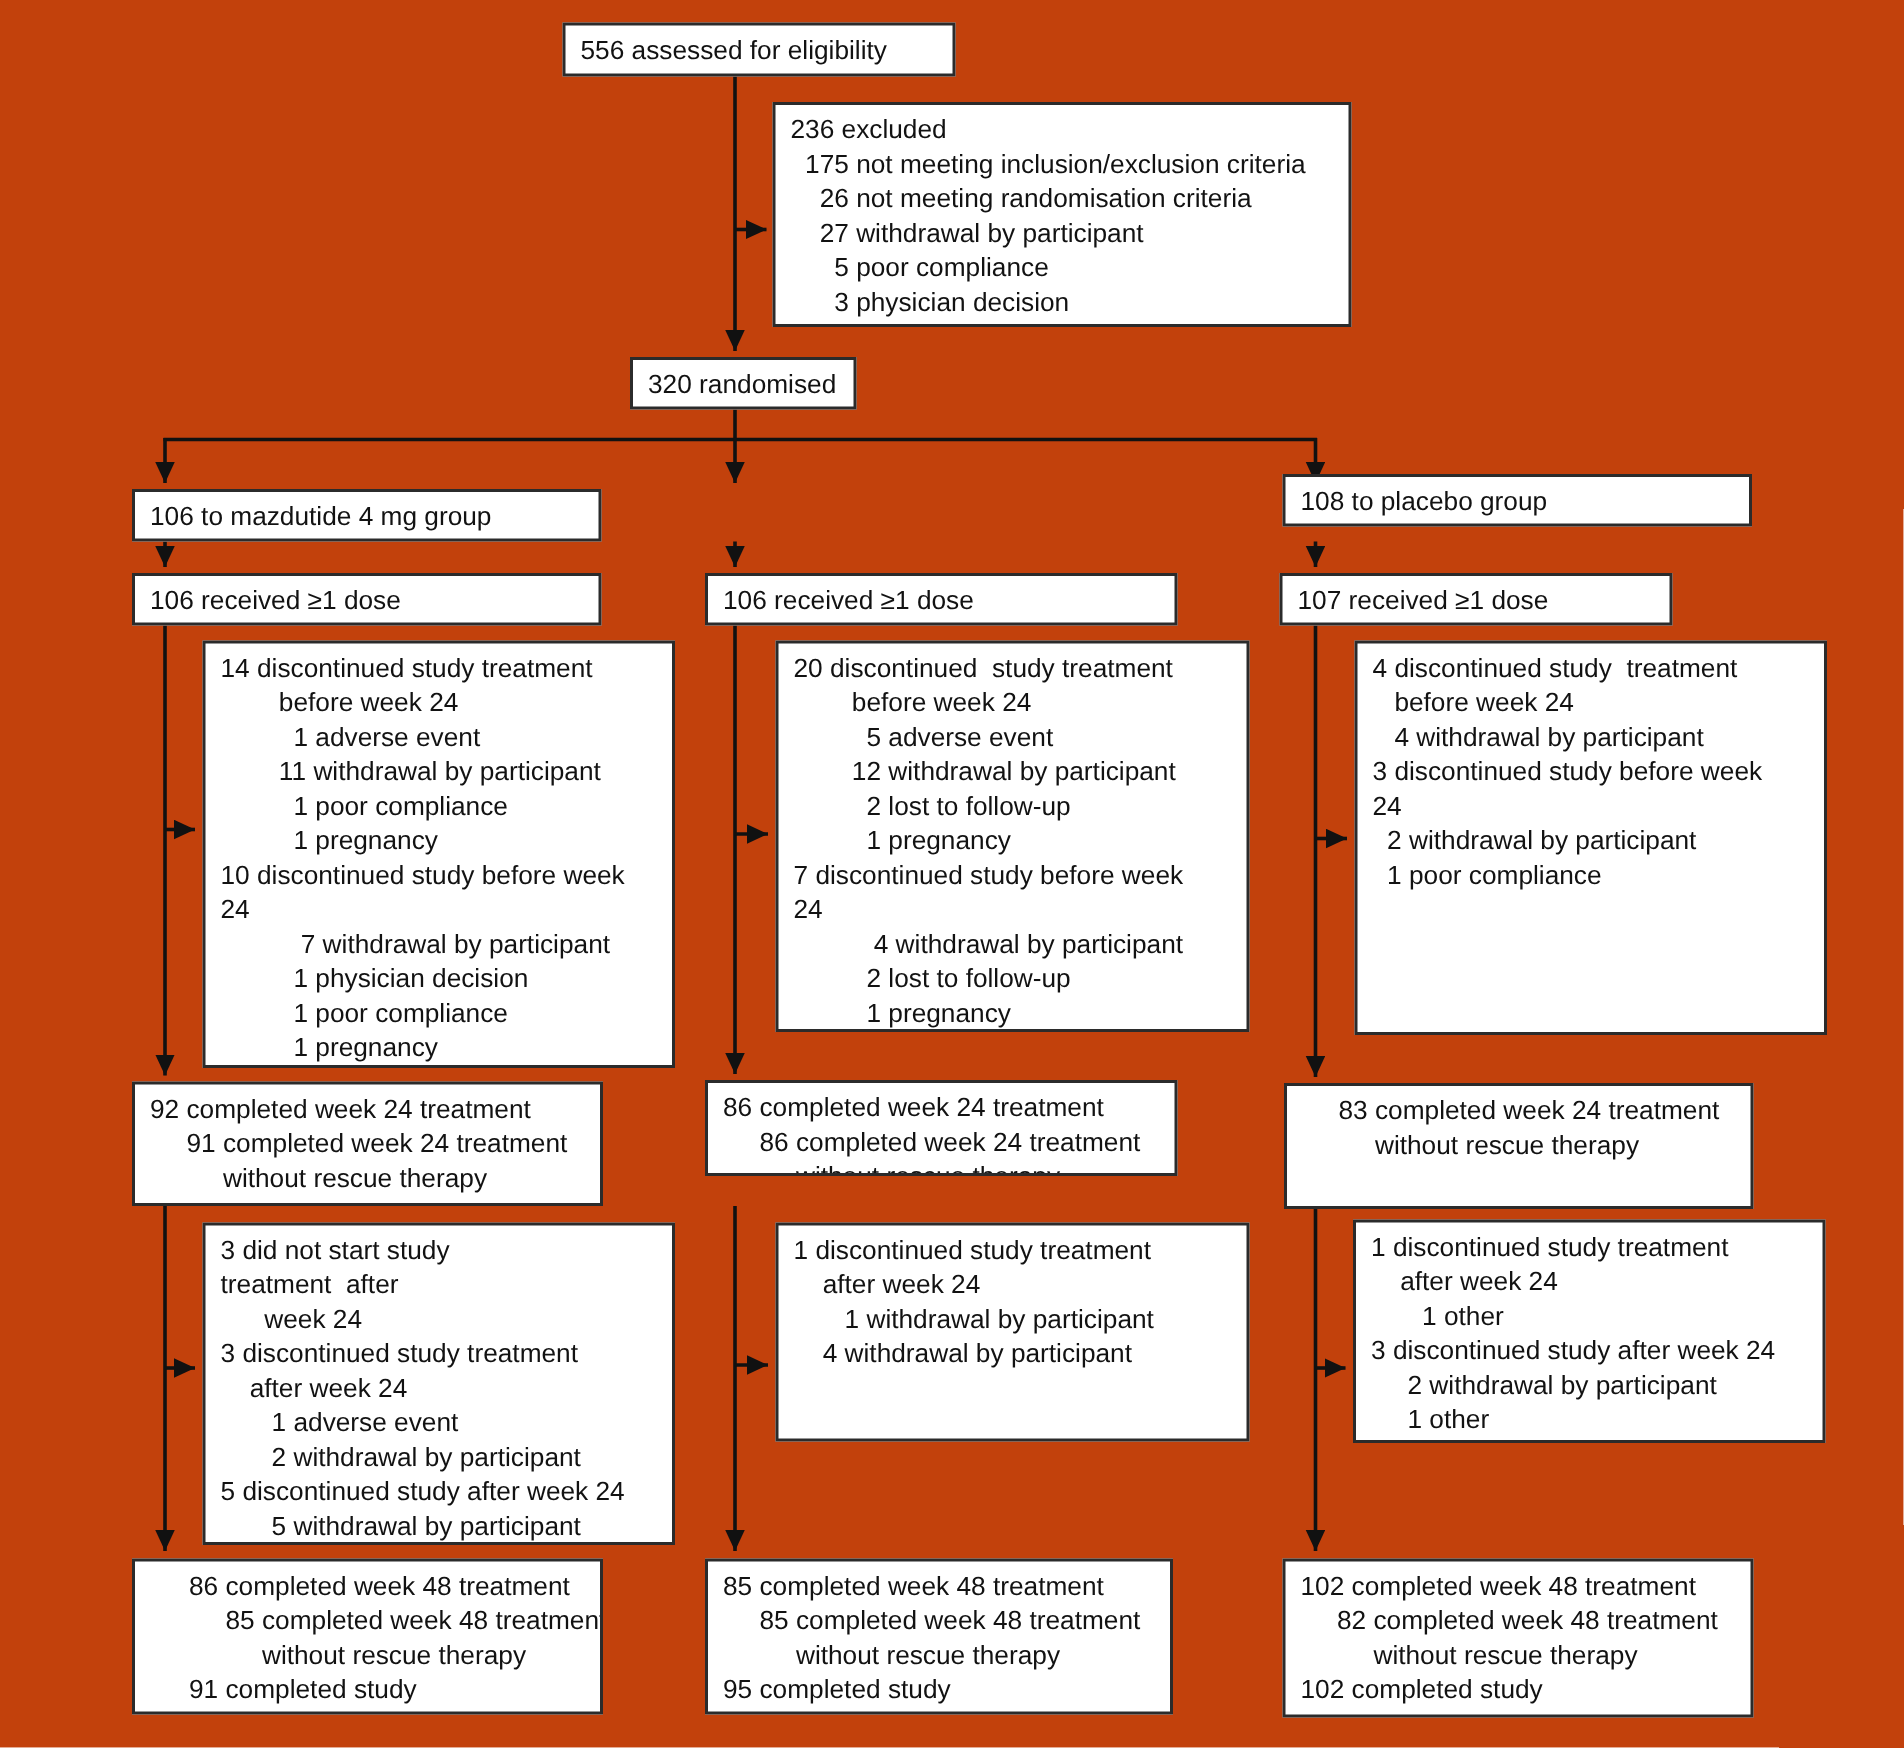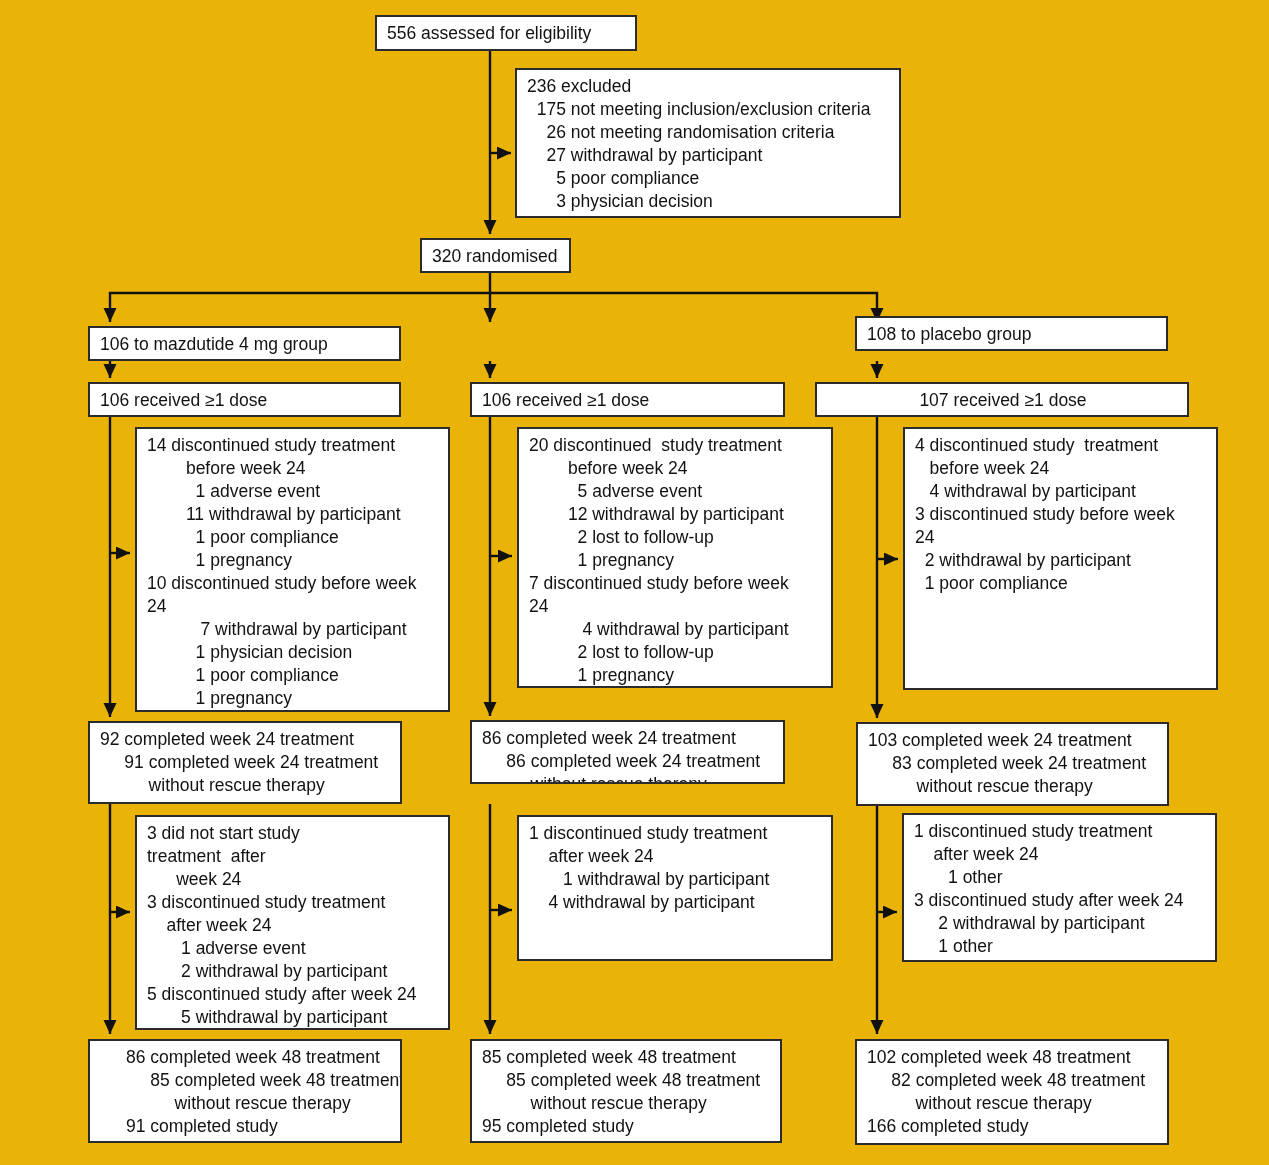--- a/index.html
+++ b/index.html
@@ -1,19 +1,19 @@
 <!DOCTYPE html>
 <html><head>
 <meta charset="utf-8">
 <style>
   html,body { margin:0; padding:0; background:#ffffff; }
   #canvas {
     position:relative;
     width:1269px; height:1165px;
-    background:#eab308;
+    background:#c2410c;
     font-family:"Liberation Sans", sans-serif;
   }
   #arrows { position:absolute; left:0; top:0; }
   .box {
     position:absolute;
     box-sizing:border-box;
     background:#ffffff;
     border:2px solid #2b2b2b;
     padding:5px 8px 2px 10px;
     font-size:17.5px;
@@ -67,31 +67,31 @@
 
   <div class="box" style="left:375px; top:15px;  width:262px; height:36px;"><div class="line">556 assessed for eligibility</div></div>
   <div class="box" style="left:515px; top:68px;  width:386px; height:150px;"><div class="line">236 excluded</div><div class="line">  175 not meeting inclusion/exclusion criteria</div><div class="line">    26 not meeting randomisation criteria</div><div class="line">    27 withdrawal by participant</div><div class="line">      5 poor compliance</div><div class="line">      3 physician decision</div></div>
   <div class="box" style="left:420px; top:238px; width:151px; height:35px;"><div class="line">320 randomised</div></div>
 
   <div class="box" style="left:88px;  top:326px; width:313px; height:35px;"><div class="line">106 to mazdutide 4 mg group</div></div>
   <div class="box" style="left:855px; top:316px; width:313px; height:35px;"><div class="line">108 to placebo group</div></div>
 
   <div class="box" style="left:88px;  top:382px; width:313px; height:35px;"><div class="line">106 received ≥1 dose</div></div>
   <div class="box" style="left:470px; top:382px; width:315px; height:35px;"><div class="line">106 received ≥1 dose</div></div>
-  <div class="box" style="left:815px; top:382px; width:374px; height:35px;text-align:center;"><div class="line">107 received ≥1 dose</div></div>
+  <div class="box" style="left:853px; top:382px; width:262px; height:35px;"><div class="line">107 received ≥1 dose</div></div>
 
   <div class="box" style="left:135px; top:427px; width:315px; height:285px;"><div class="line">14 discontinued study treatment</div><div class="line">        before week 24</div><div class="line">          1 adverse event</div><div class="line">        11 withdrawal by participant</div><div class="line">          1 poor compliance</div><div class="line">          1 pregnancy</div><div class="line">10 discontinued study before week</div><div class="line">24</div><div class="line">           7 withdrawal by participant</div><div class="line">          1 physician decision</div><div class="line">          1 poor compliance</div><div class="line">          1 pregnancy</div></div>
   <div class="box" style="left:517px; top:427px; width:316px; height:261px;"><div class="line">20 discontinued  study treatment</div><div class="line">        before week 24</div><div class="line">          5 adverse event</div><div class="line">        12 withdrawal by participant</div><div class="line">          2 lost to follow-up</div><div class="line">          1 pregnancy</div><div class="line">7 discontinued study before week</div><div class="line">24</div><div class="line">           4 withdrawal by participant</div><div class="line">          2 lost to follow-up</div><div class="line">          1 pregnancy</div></div>
   <div class="box" style="left:903px; top:427px; width:315px; height:263px;"><div class="line">4 discontinued study  treatment</div><div class="line">   before week 24</div><div class="line">   4 withdrawal by participant</div><div class="line">3 discontinued study before week</div><div class="line">24</div><div class="line">  2 withdrawal by participant</div><div class="line">  1 poor compliance</div></div>
 
   <div class="box" style="left:88px;  top:721px; width:314px; height:83px;"><div class="line">92 completed week 24 treatment</div><div class="line">     91 completed week 24 treatment</div><div class="line">          without rescue therapy</div></div>
   <div class="box" style="left:470px; top:720px; width:315px; height:64px;"><div class="line">86 completed week 24 treatment</div><div class="line">     86 completed week 24 treatment</div><div class="line">          without rescue therapy</div></div>
-  <div class="box" style="left:856px; top:722px; width:313px; height:84px;"><div class="line">103 completed week 24 treatment</div><div class="line">     83 completed week 24 treatment</div><div class="line">          without rescue therapy</div></div>
+  <div class="box" style="left:856px; top:722px; width:313px; height:84px;"><div class="line">     83 completed week 24 treatment</div><div class="line">          without rescue therapy</div></div>
 
   <div class="box" style="left:135px; top:815px; width:315px; height:215px;"><div class="line">3 did not start study</div><div class="line">treatment  after</div><div class="line">      week 24</div><div class="line">3 discontinued study treatment</div><div class="line">    after week 24</div><div class="line">       1 adverse event</div><div class="line">       2 withdrawal by participant</div><div class="line">5 discontinued study after week 24</div><div class="line">       5 withdrawal by participant</div></div>
   <div class="box" style="left:517px; top:815px; width:316px; height:146px;"><div class="line">1 discontinued study treatment</div><div class="line">    after week 24</div><div class="line">       1 withdrawal by participant</div><div class="line">    4 withdrawal by participant</div></div>
   <div class="box" style="left:902px; top:813px; width:315px; height:149px;"><div class="line">1 discontinued study treatment</div><div class="line">    after week 24</div><div class="line">       1 other</div><div class="line">3 discontinued study after week 24</div><div class="line">     2 withdrawal by participant</div><div class="line">     1 other</div></div>
 
   <div class="box" style="left:88px;  top:1039px; width:314px; height:104px;padding-left:36px;"><div class="line">86 completed week 48 treatment</div><div class="line">     85 completed week 48 treatment</div><div class="line">          without rescue therapy</div><div class="line">91 completed study</div></div>
   <div class="box" style="left:470px; top:1039px; width:312px; height:104px;"><div class="line">85 completed week 48 treatment</div><div class="line">     85 completed week 48 treatment</div><div class="line">          without rescue therapy</div><div class="line">95 completed study</div></div>
-  <div class="box" style="left:855px; top:1039px; width:314px; height:106px;"><div class="line">102 completed week 48 treatment</div><div class="line">     82 completed week 48 treatment</div><div class="line">          without rescue therapy</div><div class="line">166 completed study</div></div>
+  <div class="box" style="left:855px; top:1039px; width:314px; height:106px;"><div class="line">102 completed week 48 treatment</div><div class="line">     82 completed week 48 treatment</div><div class="line">          without rescue therapy</div><div class="line">102 completed study</div></div>
 
 </div>
 
 </body></html>

